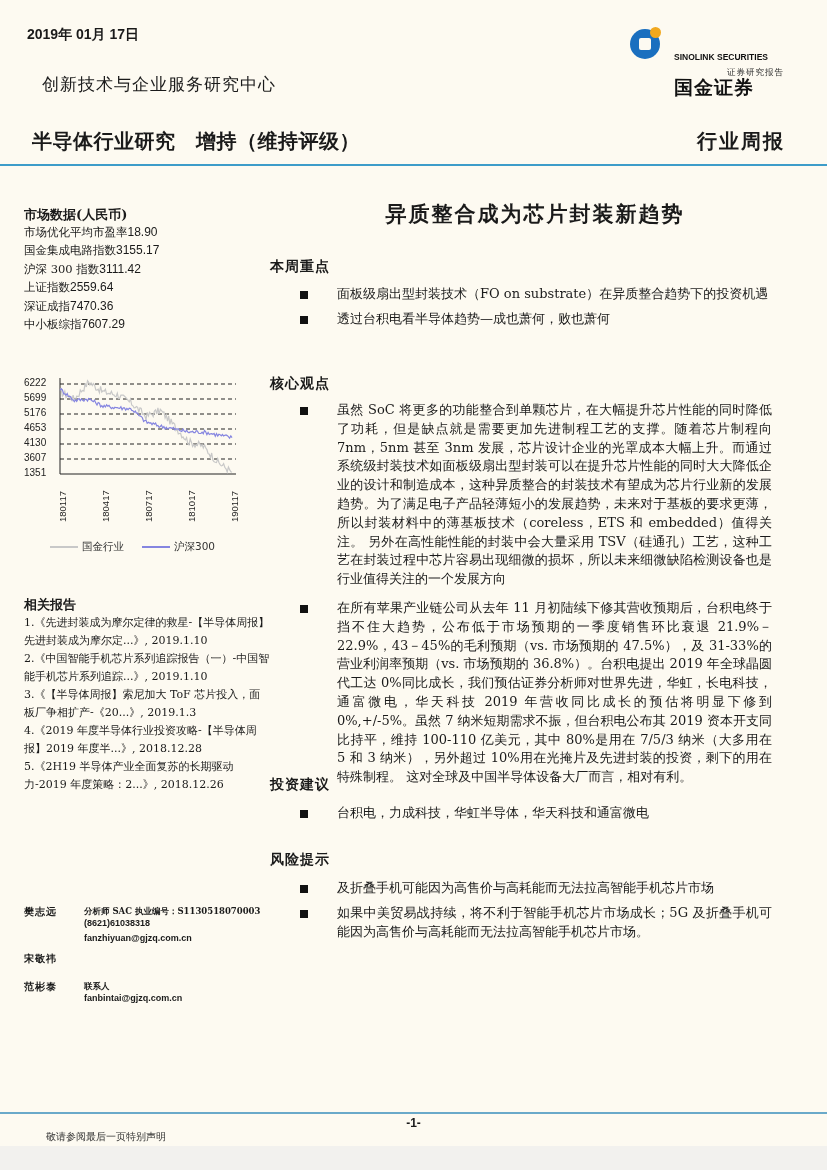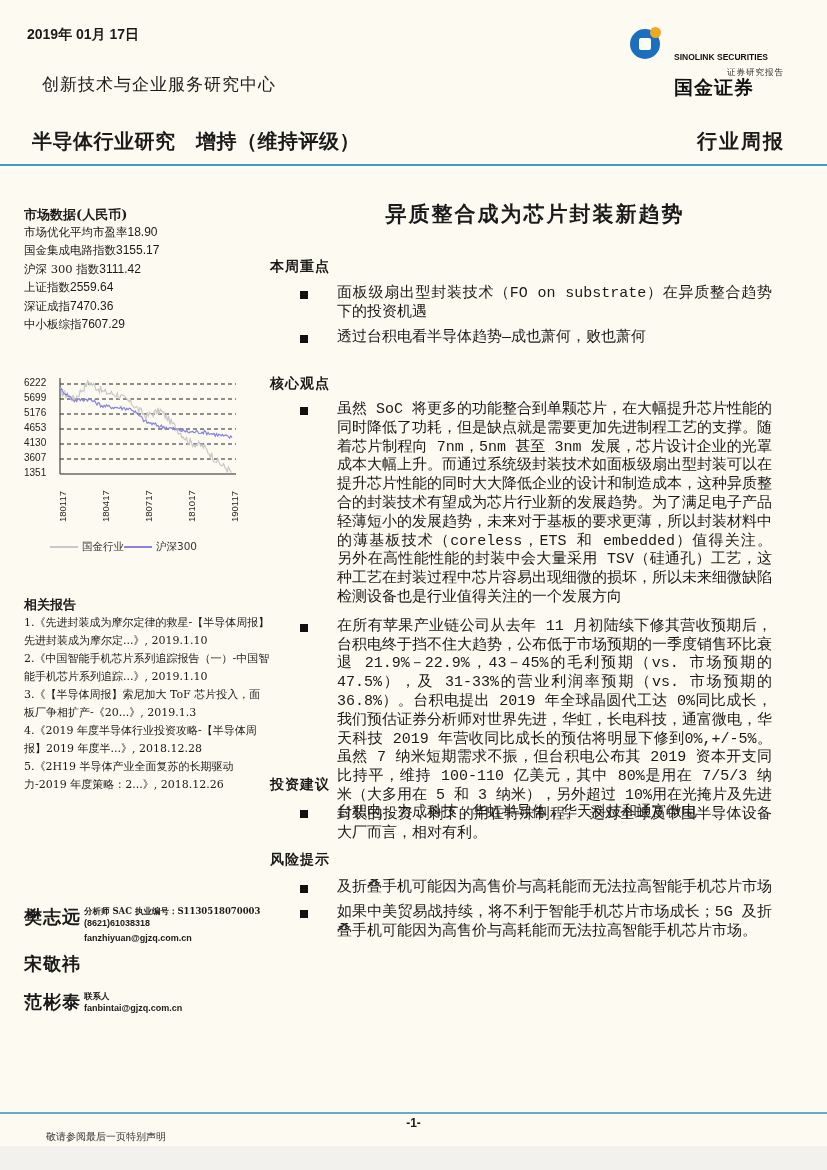--- a/index.html
+++ b/index.html
@@ -29,38 +29,38 @@
   .sidebar { left: 24px; width: 232px; }
   .mkt-title { top: 206px; font-weight: bold; font-size: 13px; }
   .mkt-table { top: 223px; font-size: 11.5px; }
   .mkt-row { display: flex; height: 18.4px; line-height: 18.4px; }
   .mkt-row .v { font-family: "Liberation Sans", sans-serif; font-size: 12px; padding-right: 2px; }
 
   .chart { left: 20px; top: 372px; width: 230px; height: 180px; }
   .chart svg { position: absolute; left: 0; top: 0; }
   .chart .ylab { position: absolute; left: 4px; font-family: "Liberation Sans", sans-serif; font-size: 10px; color: #222; }
   .chart .xlab { position: absolute; font-family: "Liberation Sans", sans-serif; font-size: 9.5px; color: #222; transform: rotate(-90deg); transform-origin: left top; white-space: nowrap; }
-  .legend { left: 50px; top: 540px; font-size: 10.5px; font-family: "DejaVu Sans", sans-serif; display: flex; color: #333; }
+  .legend { left: 50px; top: 540px; font-size: 10.5px; font-family: "DejaVu Sans", sans-serif; display: flex; gap: 18px; color: #333; }
   .legend .item { display: flex; align-items: center; gap: 4px; }
   .legend .sw { width: 28px; height: 1.5px; display: inline-block; }
 
   .rel-title { left: 24px; top: 596px; font-weight: bold; font-size: 13px; }
   .rel-list { left: 24px; top: 614px; width: 246px; font-size: 11px; line-height: 18px; }
   .rel-list .it { margin-bottom: 0; }
 
   .authors { left: 24px; top: 905px; width: 250px; }
   .author { display: flex; margin-bottom: 8px; }
-  .author .nm { width: 60px; font-weight: bold; font-size: 18px; letter-spacing: 1px; }
+  .author .nm { width: 60px; font-weight: bold; font-size: 10px; letter-spacing: 1px; }
   .author .info { font-family: "Liberation Sans", sans-serif; font-size: 9px; line-height: 12px; font-weight: bold; }
   .author .info .cn { font-family: "DejaVu Serif", serif; font-size: 8.5px; }
 
   .main { left: 270px; width: 530px; }
   .doc-title { left: 270px; width: 530px; top: 200px; text-align: center; font-size: 21px; font-weight: bold; letter-spacing: 2px; }
   .sec-title { font-weight: bold; font-size: 14px; letter-spacing: 1px; }
-  .bullet { display: flex; font-size: 15px; line-height: 18.8px; font-family: Liberation Mono, monospace; }
+  .bullet { display: flex; font-size: 13px; line-height: 18.8px; }
   .bullet .sq { width: 8px; height: 8px; background: #111; margin: 6px 29px 0 30px; flex-shrink: 0; }
   .bullet .tx { flex: 1; text-align: justify; padding-right: 28px; }
 
   .page-num { left: 0; width: 827px; top: 1116px; text-align: center; font-family: "Liberation Sans", sans-serif; font-weight: bold; font-size: 12px; }
   .footer-note { left: 46px; top: 1130px; font-size: 10px; color: #333; }
   .page-bottom { left: 0; top: 1146px; width: 827px; height: 24px; background: #f2f1ee; }
 </style>
 </head>
 <body>
 

